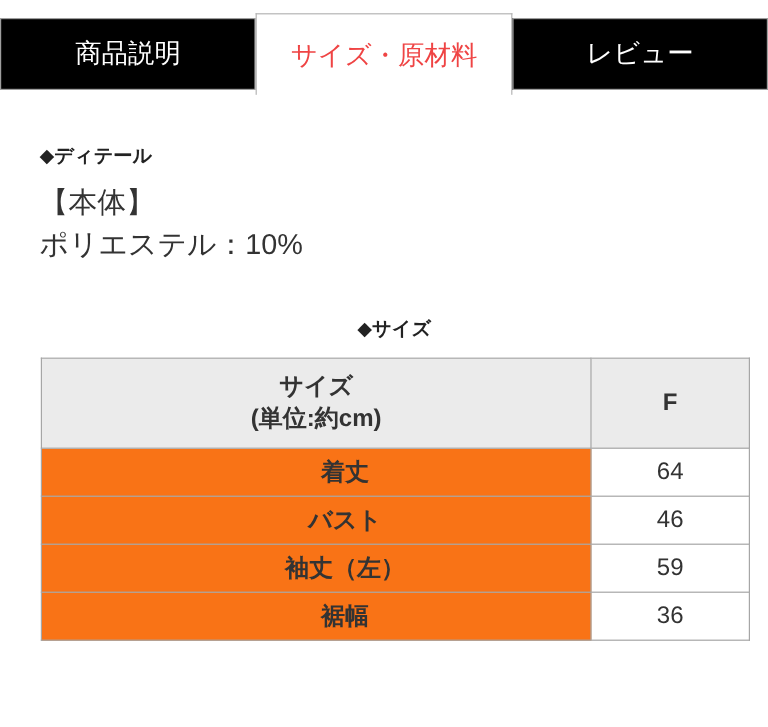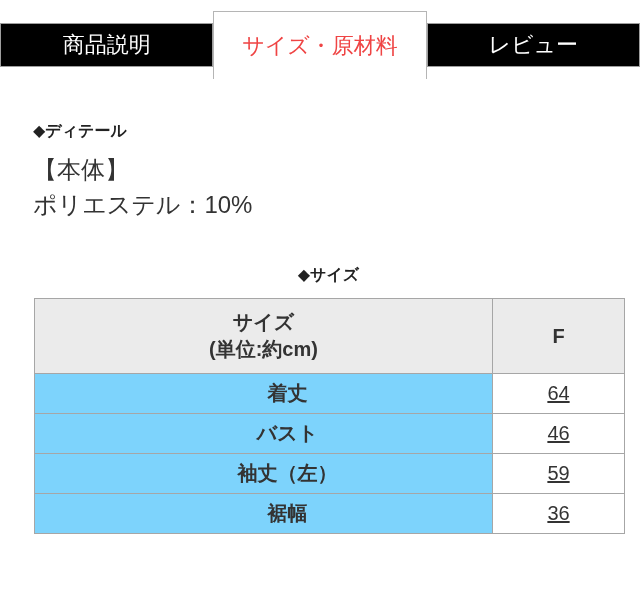--- a/index.html
+++ b/index.html
@@ -17,21 +17,21 @@
   }
   
   .tabbar {
     display: flex;
     align-items: center;
     height: 90px;
     width: 640px;
   }
   .tab {
     flex: 1 1 0;
-    height: 44px;
+    height: 60px;
     box-sizing: border-box;
     display: flex;
     align-items: center;
     justify-content: center;
     font-size: 22px;
     cursor: pointer;
   }
   .tab.dark {
     background: #000000;
     color: #ffffff;
@@ -86,30 +86,29 @@
     color: #333333;
     padding: 0;
   }
   table.size-table thead th {
     background: #ebebeb;
     height: 74px;
     font-weight: bold;
     line-height: 27px;
   }
   table.size-table td.label-cell {
-    background: #7dd3fc;
+    background: #f97316;
     font-weight: bold;
     height: 39px;
     padding-left: 48px;
   }
   table.size-table td.value-cell {
     background: #ffffff;
     font-weight: normal;
     height: 39px;
-    text-decoration: underline;
   }
 </style>
 </head>
 <body>
 
 <div class="screen">
 
   <div class="tabbar">
     <div class="tab dark">
       <span>商品説明</span>

